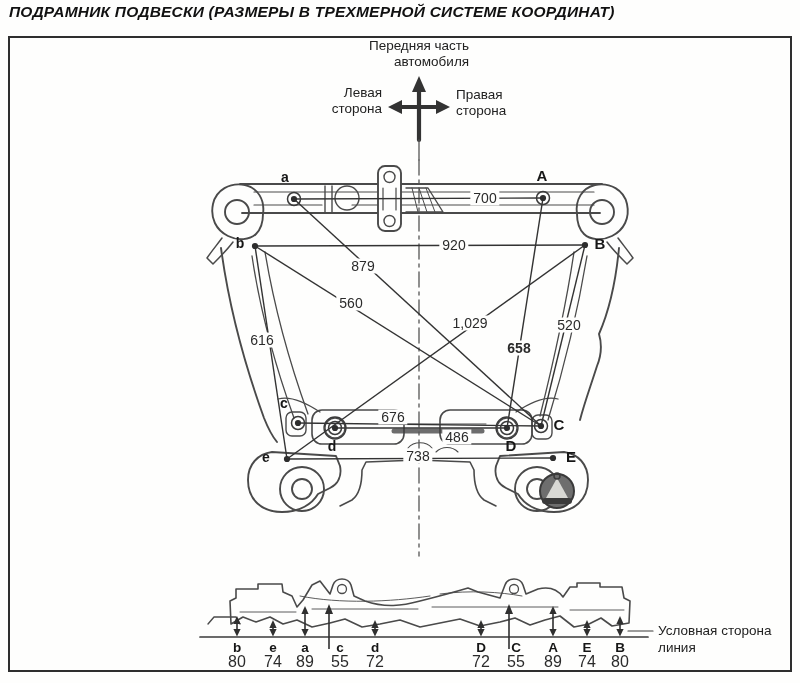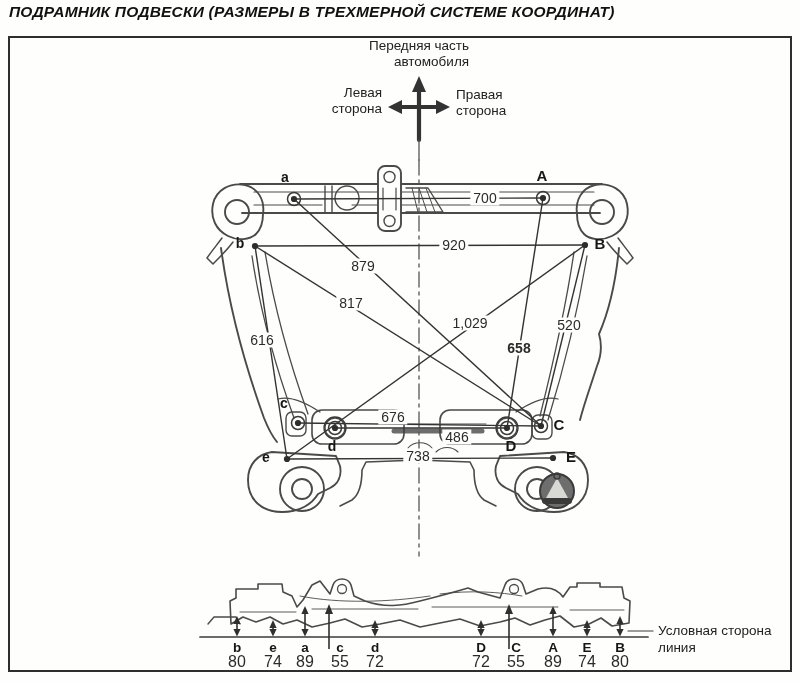--- a/index.html
+++ b/index.html
@@ -205,21 +205,21 @@
 
   <div class="baseline-note" style="left:658px;top:622px;">
     <div>Условная сторона</div>
     <div>линия</div>
   </div>
 
   <div id="labels">
       <div class="lbl dim-label" style="left: 485px; top: 198px;">700</div>
       <div class="lbl dim-label" style="left: 454px; top: 245px;">920</div>
       <div class="lbl dim-label" style="left: 363px; top: 266px;">879</div>
-      <div class="lbl dim-label" style="left: 351px; top: 303px;">817</div>
+      <div class="lbl dim-label" style="left: 351px; top: 303px;">560</div>
       <div class="lbl dim-label" style="left: 470px; top: 323px;">1,029</div>
       <div class="lbl dim-label" style="left: 519px; top: 348px; font-weight: bold;">658</div>
       <div class="lbl dim-label" style="left: 569px; top: 325px;">520</div>
       <div class="lbl dim-label" style="left: 262px; top: 340px;">616</div>
       <div class="lbl dim-label" style="left: 393px; top: 417px;">676</div>
       <div class="lbl dim-label" style="left: 457px; top: 437px;">486</div>
       <div class="lbl dim-label" style="left: 418px; top: 456px;">738</div>
       <div class="lbl pt-label" style="left: 285px; top: 177px;">a</div>
       <div class="lbl pt-label upper" style="left: 542px; top: 175px;">A</div>
       <div class="lbl pt-label" style="left: 240px; top: 243px;">b</div>

